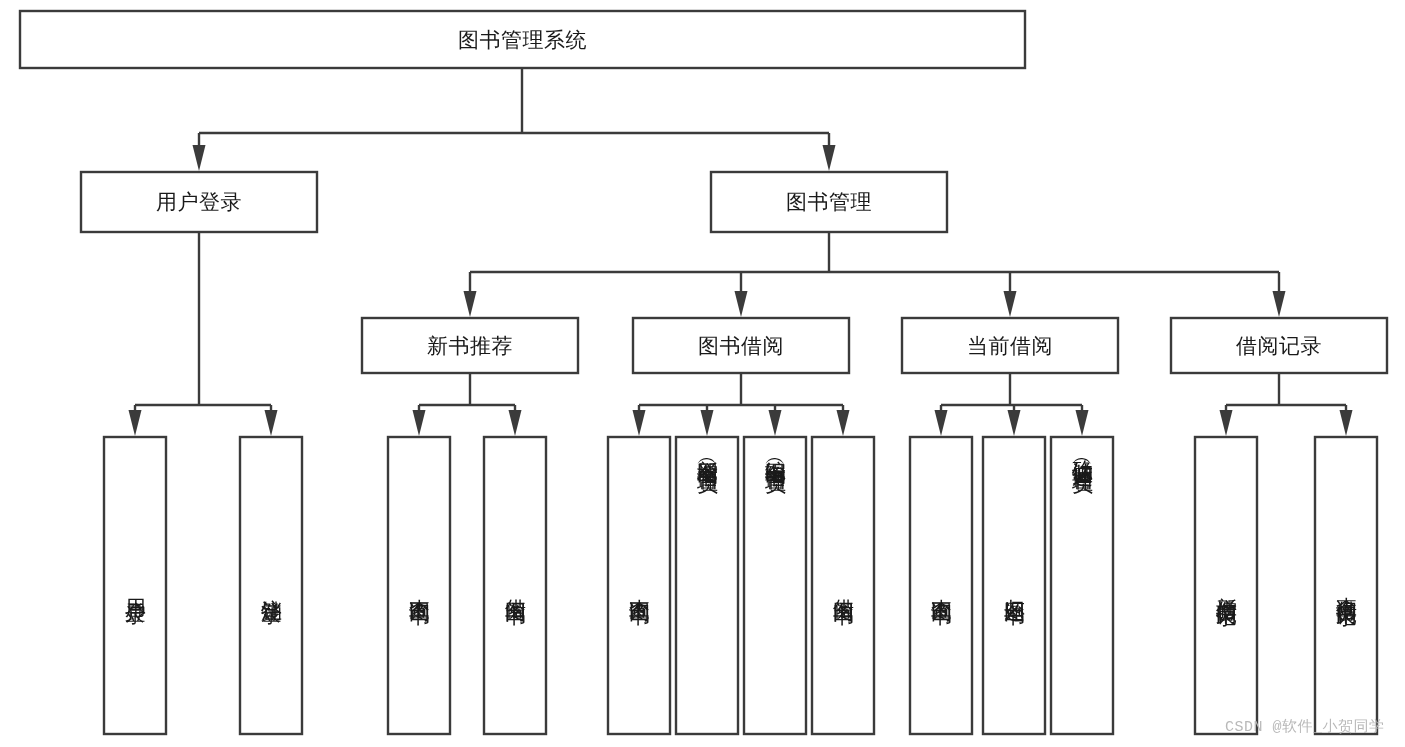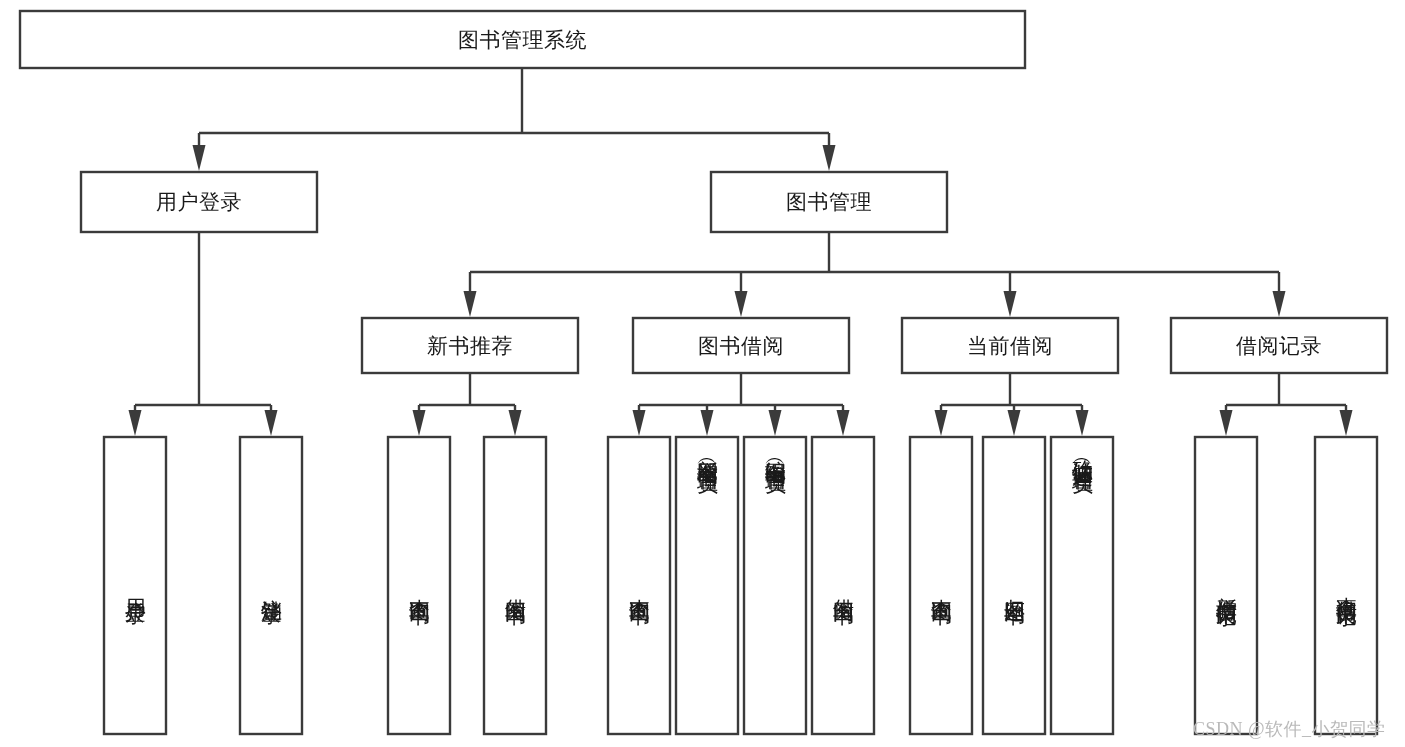--- a/index.html
+++ b/index.html
@@ -61,25 +61,26 @@
     color: #1a1a1a;
     display: flex;
     align-items: center;
     justify-content: center;
     letter-spacing: 2px;
     white-space: nowrap;
     pointer-events: none;
   }
   .watermark {
     position: absolute;
-    font-family: Liberation Serif, serif;
-    font-size: 18px;
+    font-family: Liberation Mono, monospace;
+    font-size: 15px;
     color: #b9b9b9;
     white-space: nowrap;
     letter-spacing: 0.5px;
+    margin-left: 32px;
   }
 </style>
 </head>
 <body>
 
 <div id="diagram-root">
   <svg id="flowchart" viewBox="0 0 1405 747" preserveAspectRatio="none">
     <g id="edges-layer">
         <g>
           <line x1="522" y1="68" x2="522" y2="133" class="edge-line"></line>

